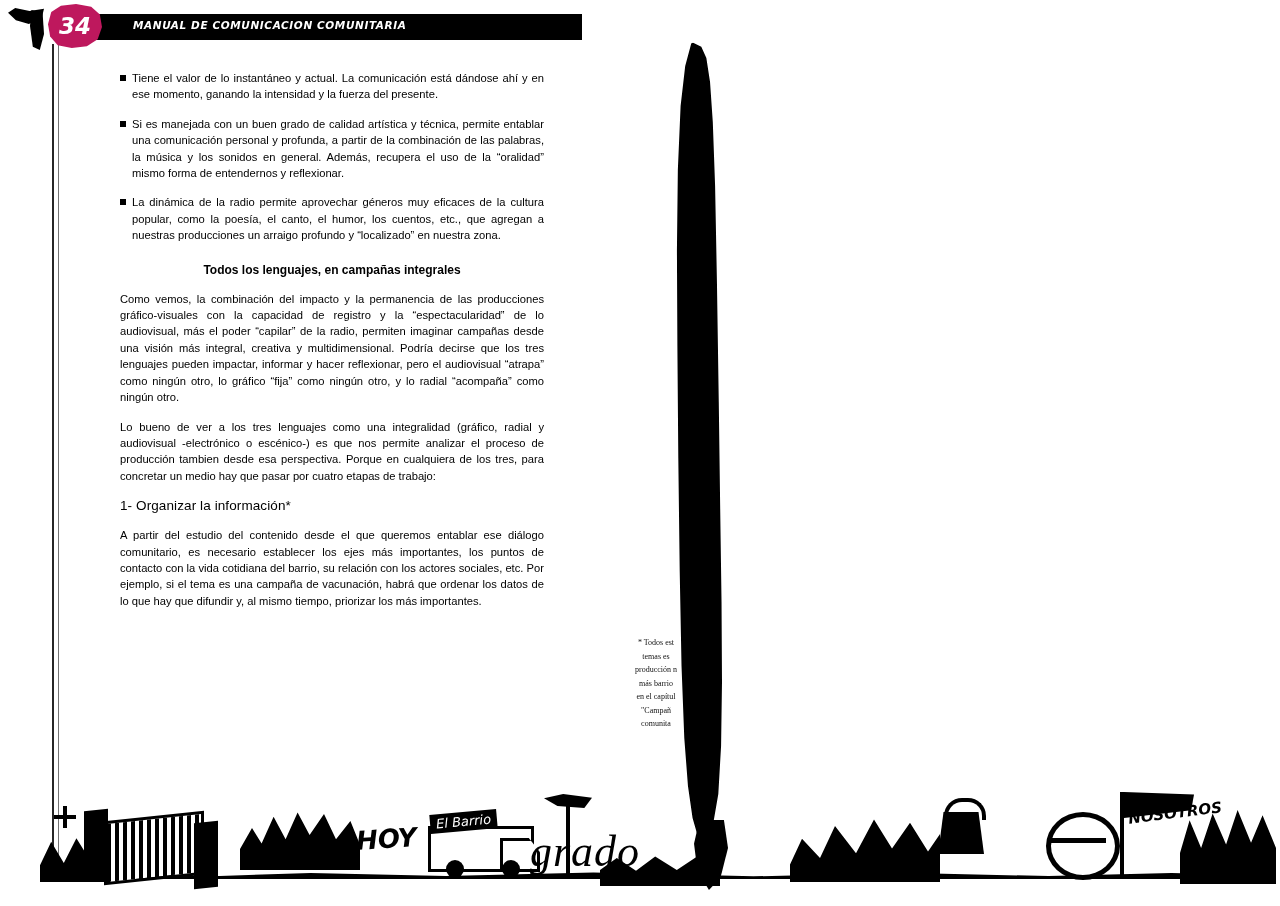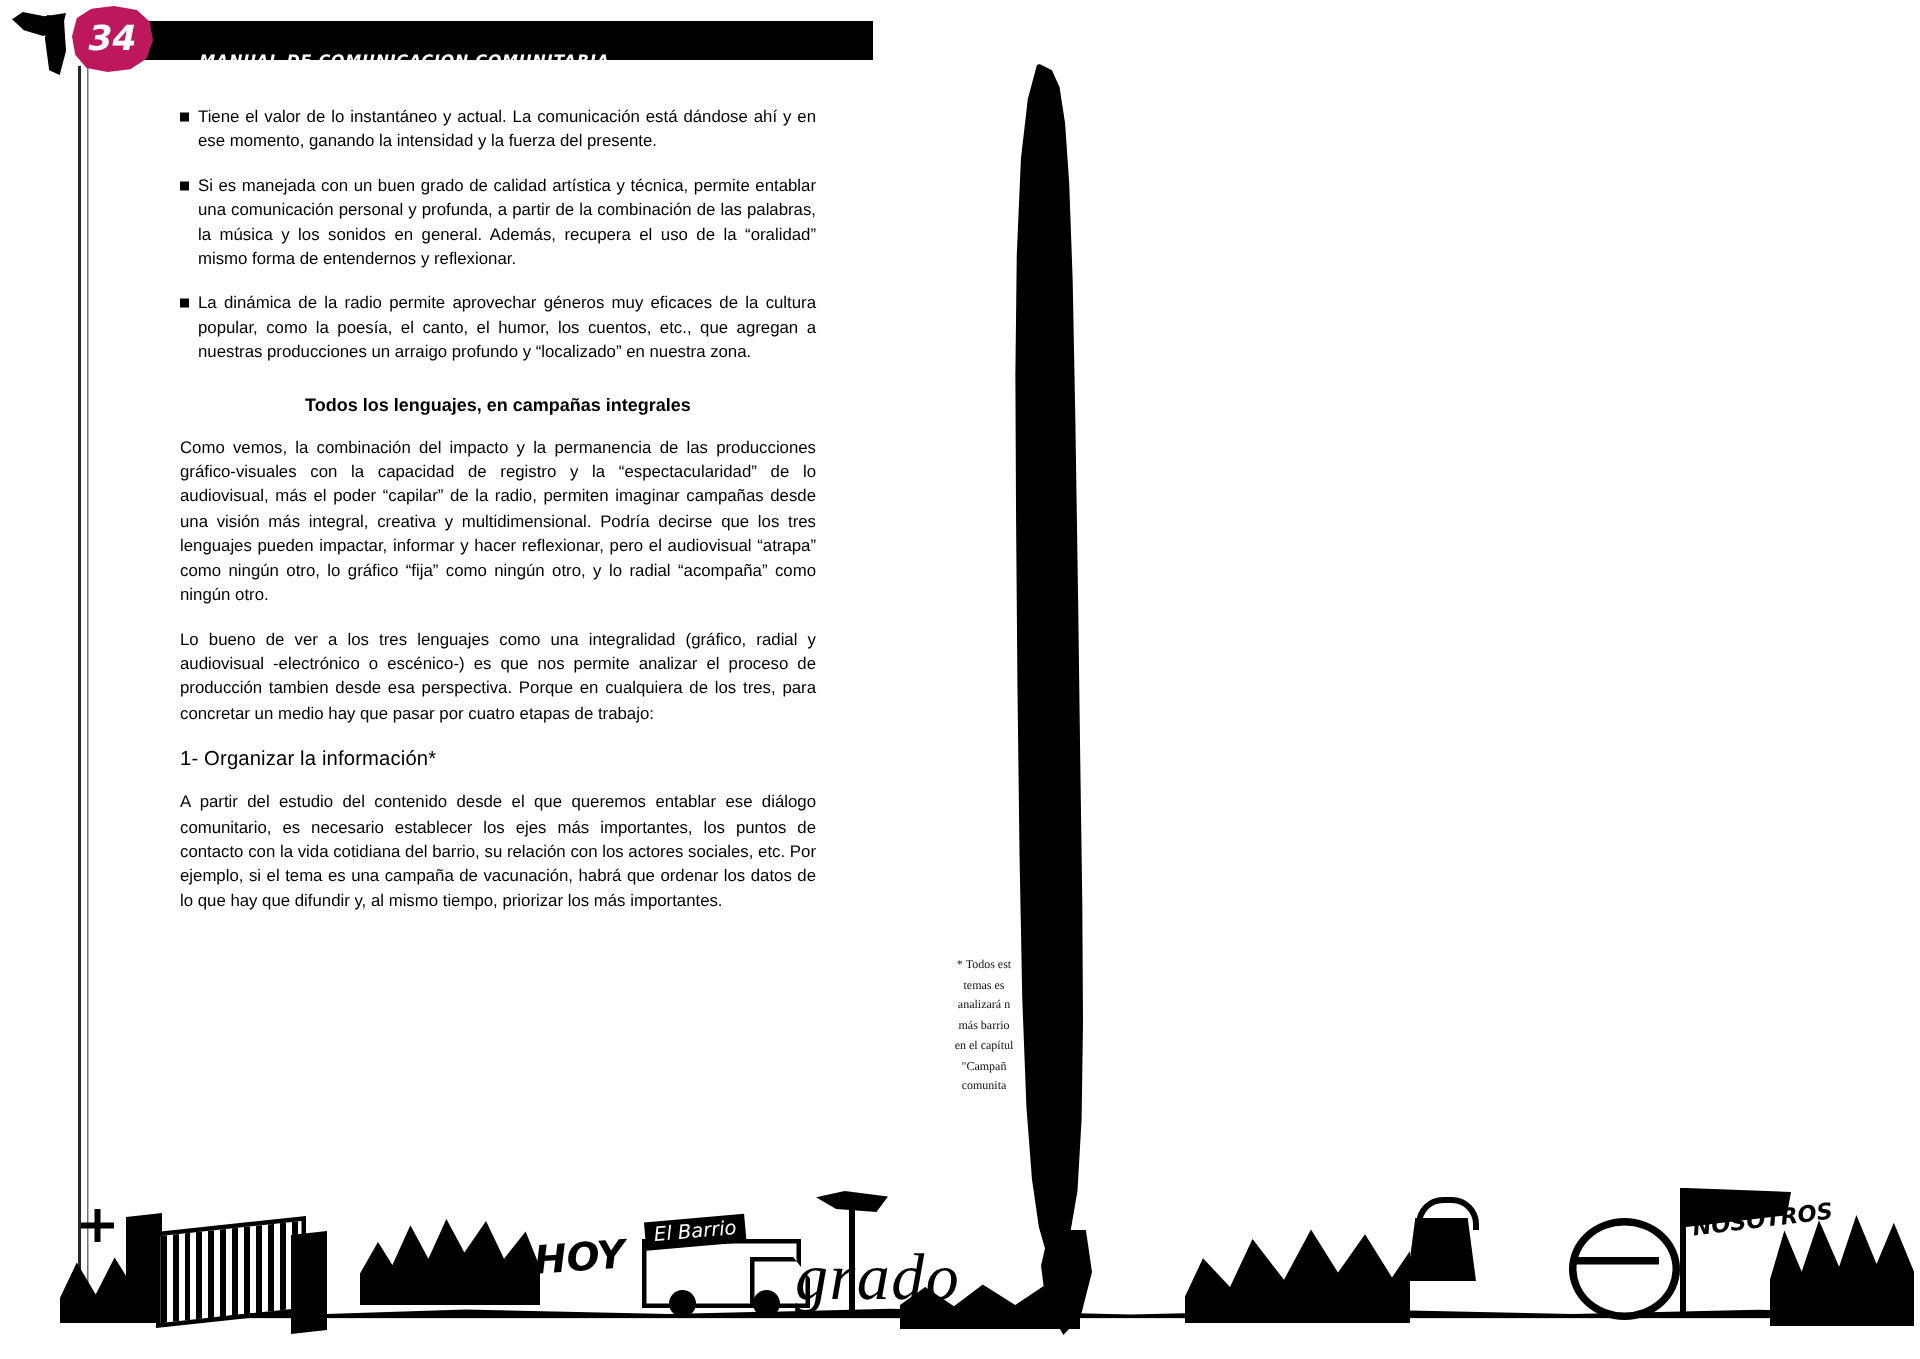--- a/index.html
+++ b/index.html
@@ -35,21 +35,21 @@
   .header-bar {
     position: absolute;
     top: 14px;
     height: 26px;
     background: #000000;
   }
   .header-left  { left: 96px;  width: 486px; }
 
   .header-text {
     position: absolute;
-    top: 35px;
+    top: 19px;
     color: #ffffff;
     font-size: 10.5px;
     font-weight: bold;
     font-style: italic;
     letter-spacing: 0.6px;
     font-family: "DejaVu Sans", sans-serif;
     white-space: nowrap;
   }
   .header-text-left  { left: 133px; }
 
@@ -341,21 +341,21 @@
 
     
   </div>
 
   <div class="brush"></div>
   <div class="brush-tail"></div>
 
   <div class="gutter-quote">
     <div>* Todos est</div>
     <div>temas es</div>
-    <div>analizará n</div>
+    <div>producción n</div>
     <div>más barrio</div>
     <div>en el capítul</div>
     <div>"Campañ</div>
     <div>comunita</div>
   </div>
 
   <div class="illus">
     <div class="ground"></div>
   </div>
 

